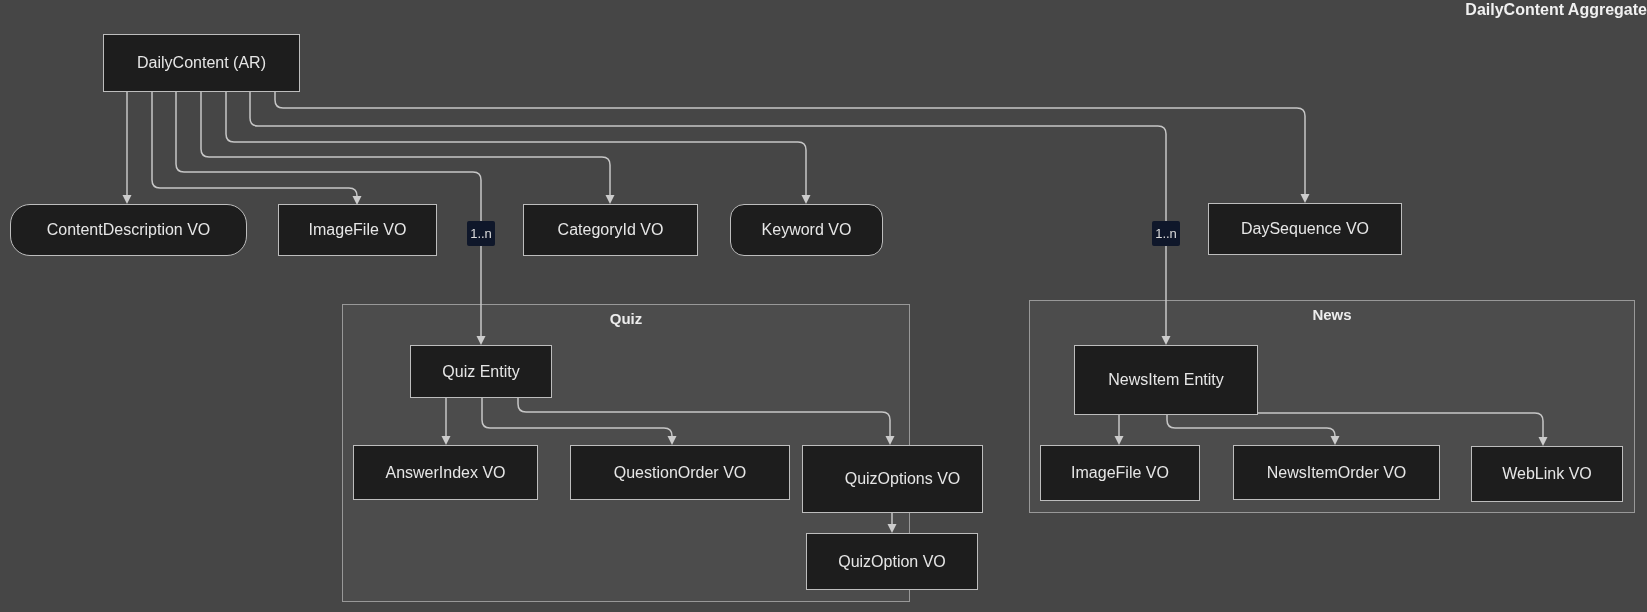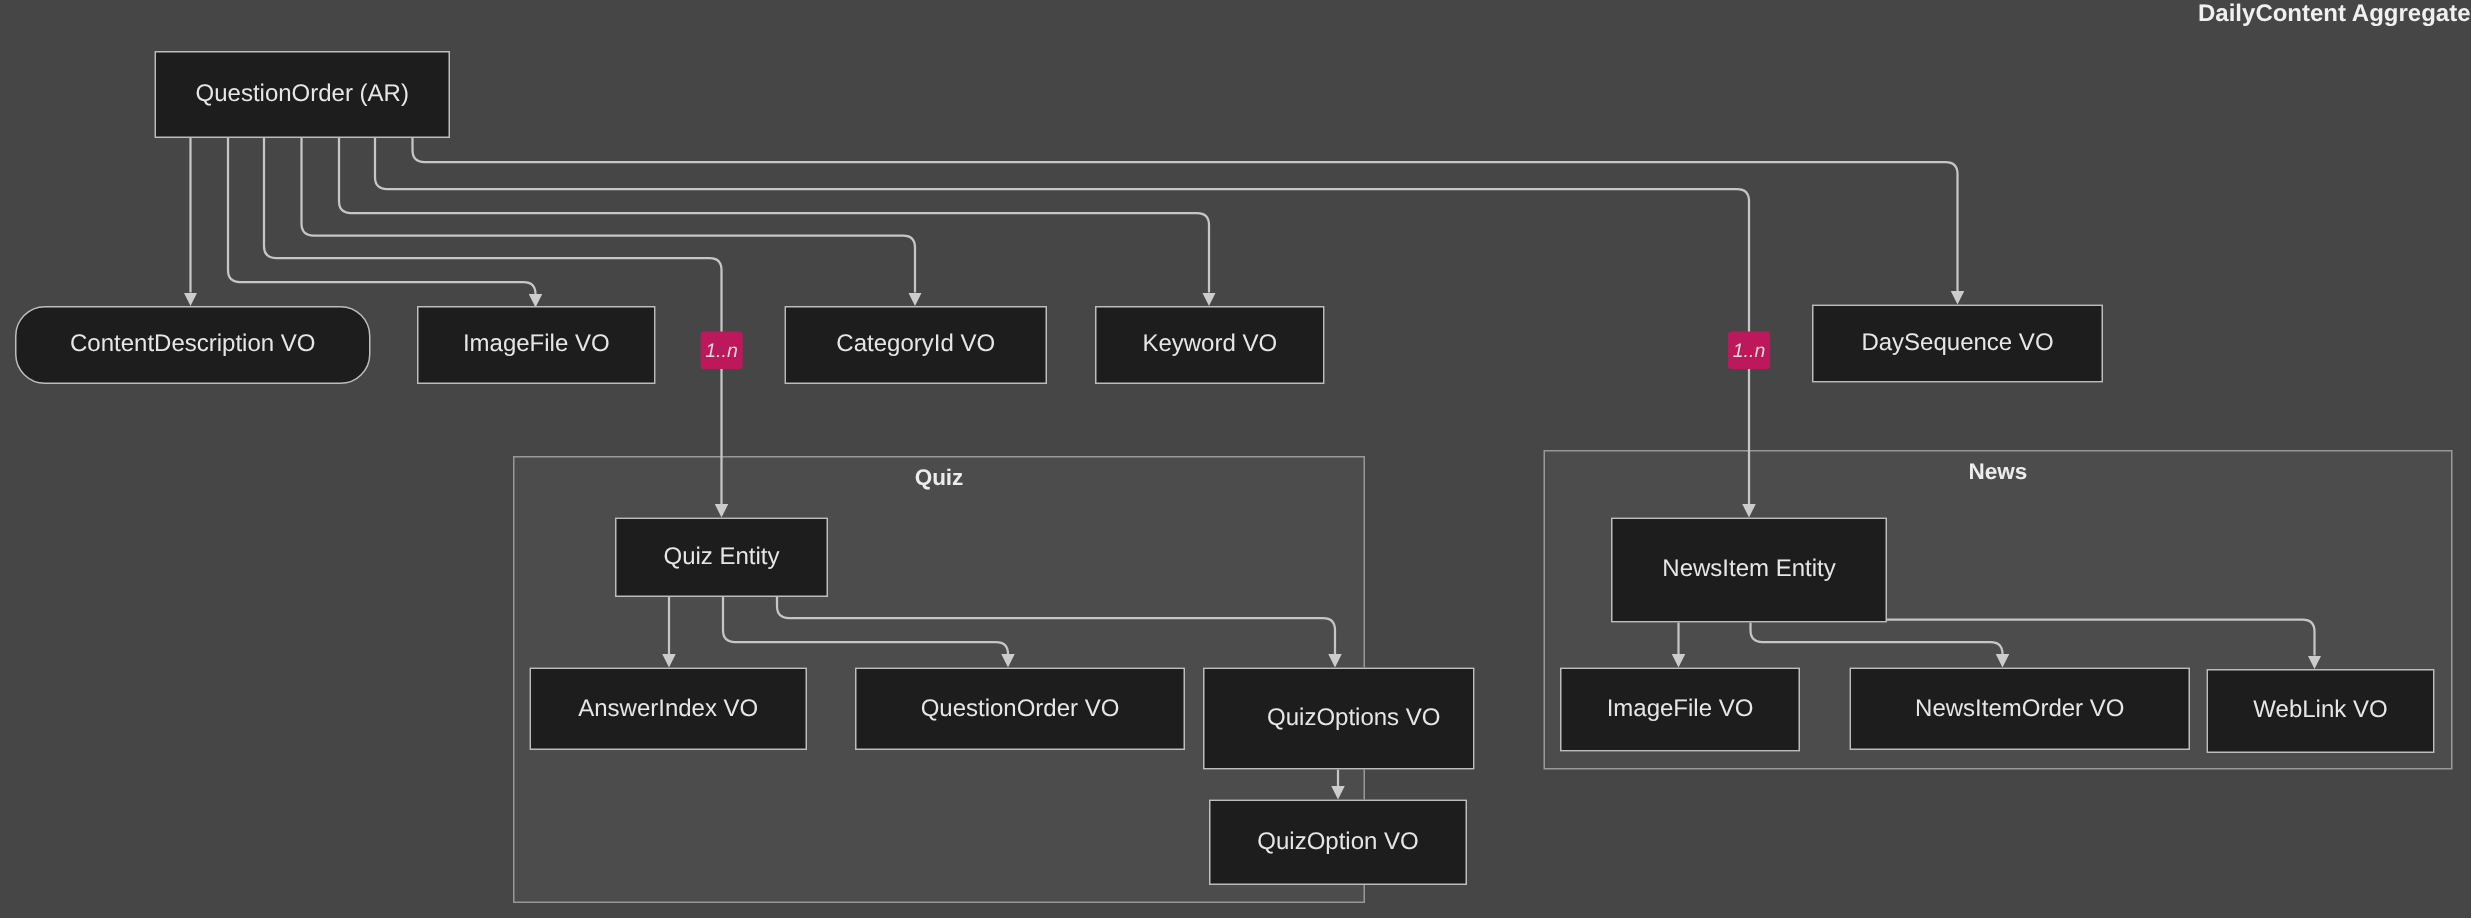--- a/index.html
+++ b/index.html
@@ -28,23 +28,23 @@
   .node{
     position:absolute;
     background:#1d1d1d;
     border:1.5px solid #bdbdbd;
     box-sizing:border-box;
     display:flex;align-items:center;justify-content:center;
     color:#e6e6e6;font-size:16px;
   }
   .mult{
     position:absolute;
-    background:#be185d;color:#dddddd;
+    background:#0f172a;color:#dddddd;
     font-size:13px;line-height:25px;text-align:center;
-    width:28px;height:25px;border-radius:2px;font-style:italic;
+    width:28px;height:25px;border-radius:2px;
   }
 </style>
 </head>
 <body>
 
 <div id="canvas">
 
   <div class="diagram-title">DailyContent Aggregate</div>
 
   <div class="group" style="left:342px;top:304px;width:568px;height:298px;padding-left:12px;">
@@ -77,33 +77,33 @@
       <path marker-end="url(#arrow)" d="M1119,398 V436"></path>
       <path marker-end="url(#arrow)" d="M1167,398 V420 Q1167,428 1175,428 H1327 Q1335,428 1335,436"></path>
       <path marker-end="url(#arrow)" d="M1212,398 V405 Q1212,413 1220,413 H1535 Q1543,413 1543,421 V437"></path>
     </g>
   </svg>
 
   <div class="mult" style="left:467px;top:221px;">1..n</div>
   <div class="mult" style="left:1152px;top:221px;">1..n</div>
 
   <div class="node" style="left:103px;top:34px;width:197px;height:58px;">
-    <span>QuestionOrder (AR)</span>
+    <span>DailyContent (AR)</span>
   </div>
 
   <div class="node" style="left:10px;top:204px;width:237px;height:52px;border-radius:20px;">
     <span>ContentDescription VO</span>
   </div>
   <div class="node" style="left:278px;top:204px;width:159px;height:52px;">
     <span>ImageFile VO</span>
   </div>
   <div class="node" style="left:523px;top:204px;width:175px;height:52px;">
     <span>CategoryId VO</span>
   </div>
-  <div class="node" style="left:730px;top:204px;width:153px;height:52px;">
+  <div class="node" style="left:730px;top:204px;width:153px;height:52px;border-radius:14px;">
     <span>Keyword VO</span>
   </div>
   <div class="node" style="left:1208px;top:203px;width:194px;height:52px;">
     <span>DaySequence VO</span>
   </div>
 
   <div class="node" style="left:410px;top:345px;width:142px;height:53px;">
     <span>Quiz Entity</span>
   </div>
   <div class="node" style="left:353px;top:445px;width:185px;height:55px;">
@@ -118,20 +118,20 @@
   <div class="node" style="left:806px;top:533px;width:172px;height:57px;">
     <span>QuizOption VO</span>
   </div>
 
   <div class="node" style="left:1074px;top:345px;width:184px;height:70px;">
     <span>NewsItem Entity</span>
   </div>
   <div class="node" style="left:1040px;top:445px;width:160px;height:56px;">
     <span>ImageFile VO</span>
   </div>
-  <div class="node" style="left:1233px;top:445px;width:227px;height:55px;">
+  <div class="node" style="left:1233px;top:445px;width:207px;height:55px;">
     <span>NewsItemOrder VO</span>
   </div>
   <div class="node" style="left:1471px;top:446px;width:152px;height:56px;">
     <span>WebLink VO</span>
   </div>
 
 </div>
 
 </body></html>

